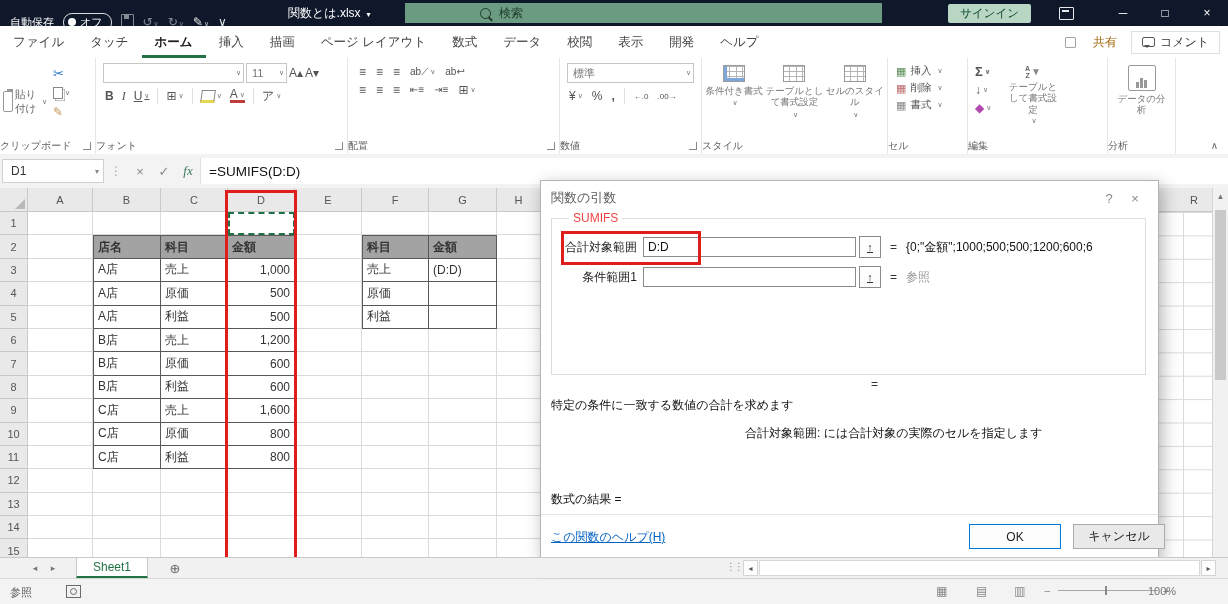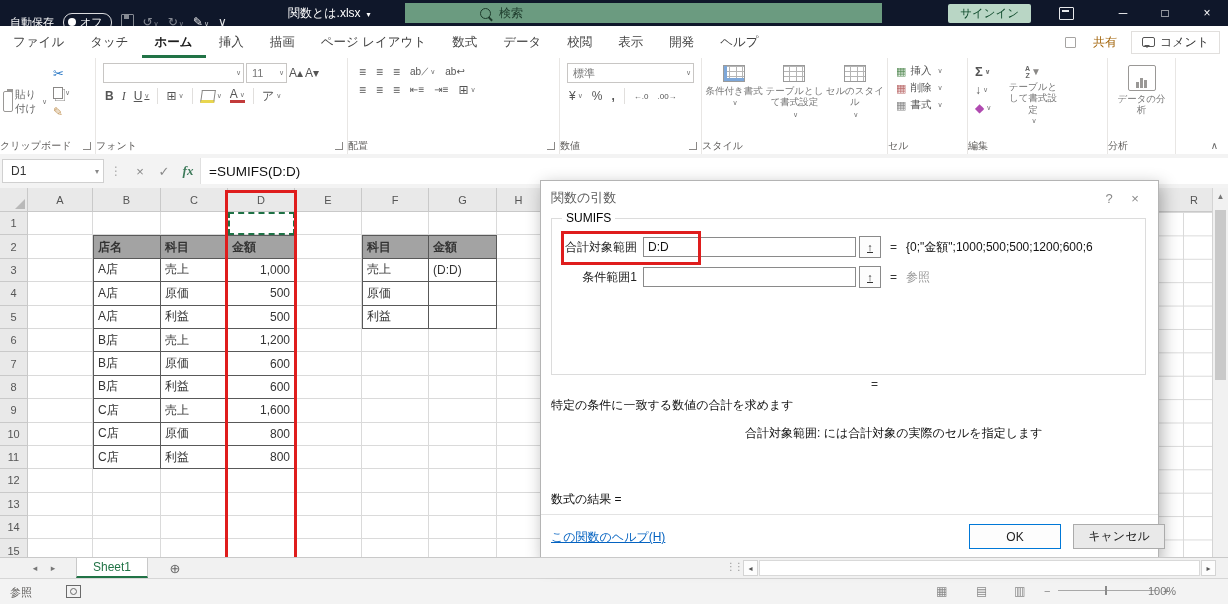--- a/index.html
+++ b/index.html
@@ -102,21 +102,21 @@
   .anal-ico b{width:3px;background:#9a9896;display:inline-block}
   .collapse{position:absolute;right:10px;bottom:3px;color:#666;font-size:10px}
   
   .formulabar{position:absolute;left:0;top:154px;width:100%;height:34px;background:#f3f3f3;
               border-bottom:1px solid #cfcfcf;display:flex;align-items:center}
   .namebox{width:92px;height:22px;background:#fff;border:1px solid #d0d0d0;margin-left:2px;
            display:flex;align-items:center;padding-left:8px;font-size:12px;position:relative}
   .namebox i{position:absolute;right:4px;font-size:8px;color:#888}
   .fb-dots{color:#aaa;margin:0 6px;font-size:12px}
   .fb-btn{width:24px;text-align:center;color:#888;font-size:13px}
-  .fb-btn.fx{font-style:italic;color:#3d7a5a;font-family:"Liberation Serif",serif;font-weight:700}
+  .fb-btn.fx{font-style:italic;color:#3d7a5a;font-family:"Liberation Serif",serif;font-weight:400}
   .fb-input{flex:1;height:26px;background:#fff;border-left:1px solid #e0e0e0;display:flex;
             align-items:center;padding-left:8px;font-size:13.5px;color:#111}
   
   .sheet{position:absolute;left:0;top:188px;width:541px;height:369px;display:grid;background:#fff;overflow:hidden}
   .hcell{background:#e9e9e9;border-right:1px solid #c9c9c9;border-bottom:1px solid #c9c9c9;
          color:#555;font-size:11px;display:flex;align-items:center;justify-content:center}
   .hcell.corner{position:relative}
   .hcell.corner:after{content:'';position:absolute;right:2px;bottom:2px;border-left:10px solid transparent;border-bottom:10px solid #b9b9b9}
   .cell{background:#fff;border-right:1px solid #dadada;border-bottom:1px solid #dadada;
         font-size:12px;display:flex;align-items:center;padding:0 4px;overflow:hidden;white-space:nowrap;box-sizing:border-box}
@@ -137,21 +137,21 @@
   
   .red-box{position:absolute;border:3px solid #df1d1d;z-index:30;pointer-events:none}
   .red-col{left:225px;top:190px;width:66px;height:364px}
   
   .dialog{position:absolute;left:540px;top:180px;width:617px;height:378px;background:#fff;
           border:1px solid #b4b4b4;box-shadow:3px 5px 16px rgba(0,0,0,.3);z-index:40;font-size:12px}
   .dlg-head{height:26px;display:flex;align-items:center;padding:4px 10px 0;color:#5a5a5a;font-size:13px}
   .dlg-head .sp{flex:1}
   .dlg-help,.dlg-close{color:#8a8a8a;font-size:13px;width:26px;text-align:center}
   .dlg-fs{position:absolute;left:10px;right:12px;top:30px;height:162px;border:1px solid #dcdcdc;margin:0;padding:0}
-  .dlg-fs legend{font-size:12px;color:#000000;margin-left:10px;padding:0 4px}
+  .dlg-fs legend{font-size:12px;color:#ef4444;margin-left:17px;padding:0 4px}
   .frow{position:absolute;display:flex;align-items:center;height:22px}
   .flabel{width:86px;text-align:right;margin-right:6px;color:#222}
   .finput{width:213px;height:20px;background:#fff;border:1px solid #8a8a8a;display:flex;align-items:center;
           padding:0 4px;box-sizing:border-box;color:#111}
   .picker{width:20px;height:20px;border:1px solid #8a8a8a;margin-left:3px;display:flex;align-items:center;
           justify-content:center;background:#fdfdfd}
   .pk{font-size:11px;line-height:10px;border-bottom:1.6px solid #333;color:#333}
   .feq{margin:0 9px;color:#333}
   .fres{max-width:245px;overflow:hidden;white-space:nowrap;color:#111}
   .fres.grey{color:#9a9a9a}

